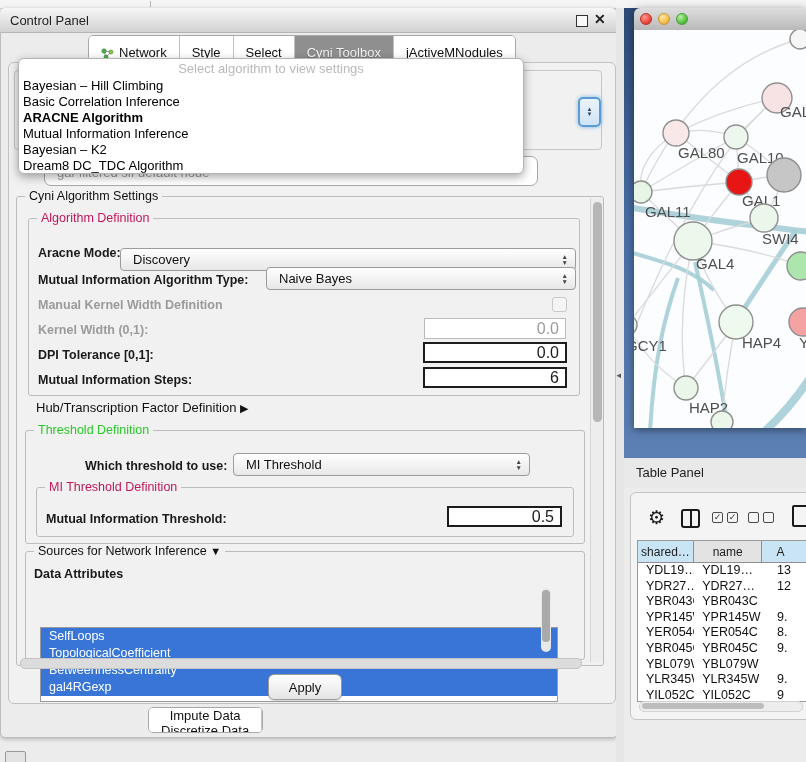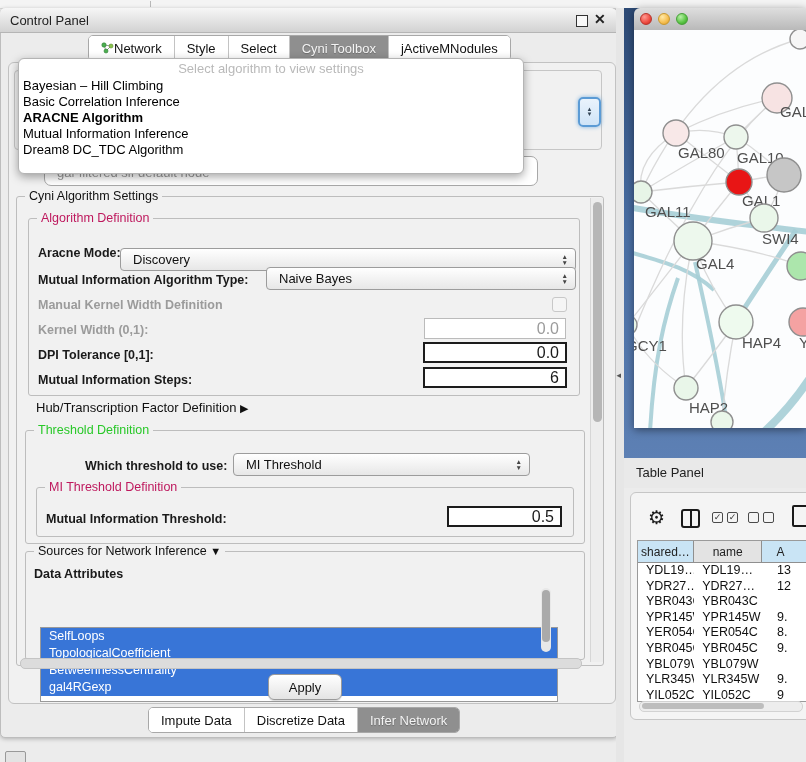--- a/index.html
+++ b/index.html
@@ -12,26 +12,26 @@
   
   .cp-window{left:0;top:8px;width:616px;height:728px;background:#ececec;border:1px solid #bdbdbd;
              border-radius:5px;box-shadow:0 1px 4px rgba(0,0,0,.25);}
   .cp-header{left:0;top:8px;width:616px;height:24px;background:linear-gradient(#f6f6f6,#d2d2d2);
              border-bottom:1px solid #b5b5b5;border-radius:5px 5px 0 0;}
   .cp-title{left:10px;top:13px;font-size:13px;color:#222;}
   .float-btn{left:576px;top:15px;width:10px;height:10px;border:1.5px solid #333;background:#f8f8f8;}
   .close-btn{left:594px;top:11px;font-size:14px;font-weight:bold;color:#222;}
   
   .seg-bar{display:flex;height:24px;background:#fff;border:1px solid #a8a8a8;border-radius:5px;overflow:hidden;}
-  .seg{display:flex;align-items:center;justify-content:center;padding:0 12px;font-size:13px;
+  .seg{display:flex;align-items:flex-end;justify-content:center;gap:5px;padding:0 12px;font-size:13px;
        color:#111;border-right:1px solid #c3c3c3;background:#fff;cursor:default;}
   .seg:last-child{border-right:none;}
   .seg.sel{background:#8f8f8f;color:#f4f4f4;text-shadow:0 1px 1px rgba(0,0,0,.25);}
   .top-tabs{left:88px;top:35px;}
-  .bottom-tabs{left:148px;top:707px;}
+  .bottom-tabs{left:148px;top:707px;flex-direction:column;}
   
   .cp-content{left:8px;top:62px;width:606px;height:640px;background:#f1f1f1;border:1px solid #c2c2c2;border-radius:6px;}
   
   .ghost-group{left:14px;top:70px;width:586px;height:78px;border:1px solid #c6c6c6;border-radius:4px;background:#f1f1f1;}
   .focus-combo-end{left:578px;top:97px;width:19px;height:26px;border-radius:5px;
       border:2px solid #5b9bd5;box-shadow:0 0 4px #7fb3e0;background:linear-gradient(#eaf3fc,#cfe4f7);
       display:flex;flex-direction:column;align-items:center;justify-content:center;font-size:6px;color:#345;line-height:5px;}
   .ghost-combo{left:44px;top:156px;width:494px;height:30px;border:1px solid #a8a8a8;border-radius:7px;background:#fff;
       display:flex;align-items:flex-end;padding:0 0 5px 12px;box-sizing:border-box;font-size:13px;color:#9a9a9a;}
   
@@ -401,20 +401,21 @@
       </div>
   </div>
 
   <div class="abs dropdown">
     <div class="dd-prompt">Select algorithm to view settings</div>
     <div class="dd-items">
         <div class="dd-item">Bayesian – Hill Climbing</div>
         <div class="dd-item">Basic Correlation Inference</div>
         <div class="dd-item dd-selected">ARACNE Algorithm</div>
         <div class="dd-item">Mutual Information Inference</div>
+        <div class="dd-item">Bayesian – K2</div>
         <div class="dd-item">Dream8 DC_TDC Algorithm</div>
       </div>
   </div>
 
   <div class="abs divider"></div>
   <div class="abs collapse-arrow">◂</div>
 
   <div class="abs bl-chip"></div>
 
 </div>

